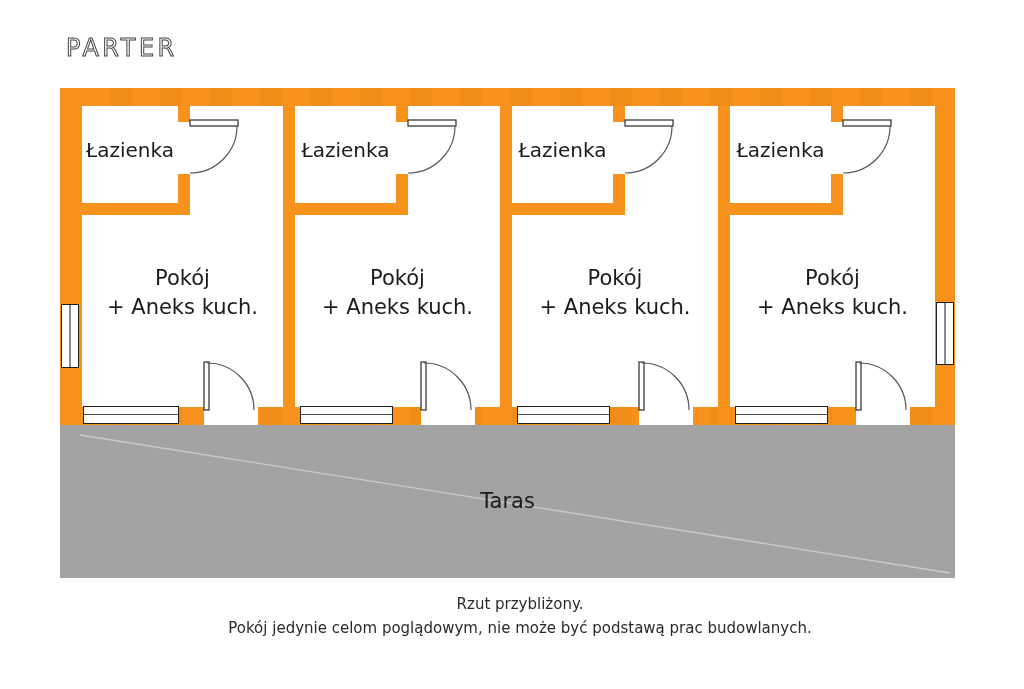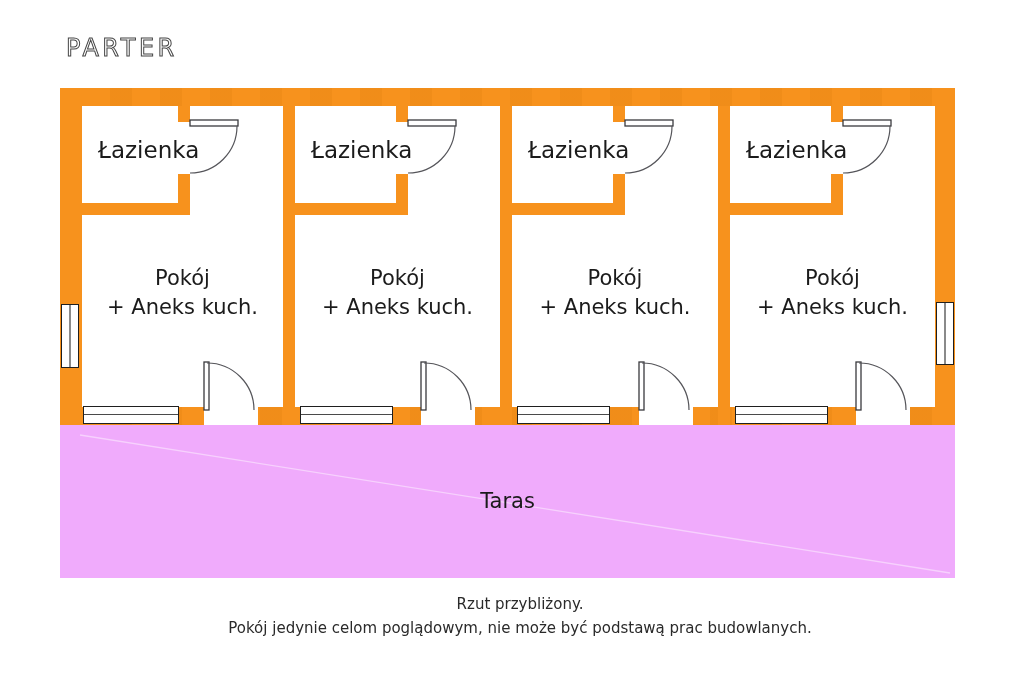--- a/index.html
+++ b/index.html
@@ -8,23 +8,23 @@
   .w{position:absolute;background:#F7921D;}
   .wtex{background-image:repeating-linear-gradient(90deg,rgba(200,110,0,.14) 0 22px,rgba(0,0,0,0) 22px 50px);}
   .opening{position:absolute;background:#ffffff;}
   .win{position:absolute;background:#ffffff;border:1.5px solid #1f1f1f;box-sizing:border-box;}
   .win-h::after{content:"";position:absolute;left:0;right:0;top:42%;height:1.5px;background:#4a4a4a;}
   .win-v::after{content:"";position:absolute;top:0;bottom:0;left:46%;width:1.5px;background:#8a8a8a;}
   .doors{position:absolute;left:0;top:0;pointer-events:none;}
   .leaf{fill:#ffffff;stroke:#3a3a3e;stroke-width:1.3px;}
   .arc{fill:none;stroke:#55555a;stroke-width:1.2px;}
   .lbl{position:absolute;color:#1b1b1b;text-align:center;white-space:nowrap;}
-  .lbl-bath{font-size:23px;line-height:26px;margin-left:16px;}
+  .lbl-bath{font-size:20px;line-height:26px;}
   .lbl-room{font-size:21px;line-height:29px;}
-  .terrace{position:absolute;left:60px;top:425px;width:895px;height:153px;background:#f0abfc;}
+  .terrace{position:absolute;left:60px;top:425px;width:895px;height:153px;background:#a3a3a3;}
   .terrace-lbl{position:absolute;left:0;top:64px;width:100%;text-align:center;
                font-size:21px;color:#1b1b1b;}
   .note{position:absolute;left:0;width:1024px;text-align:center;color:#2a2a2a;font-size:15px;line-height:23px;padding-left:8px;}
   .title-svg{position:absolute;left:60px;top:30px;}
   .title-txt{font-family:"DejaVu Sans","Liberation Sans",sans-serif;font-size:24px;
              fill:none;stroke:#474747;stroke-width:1px;letter-spacing:3.5px;}
 </style>
 </head>
 <body>
 

